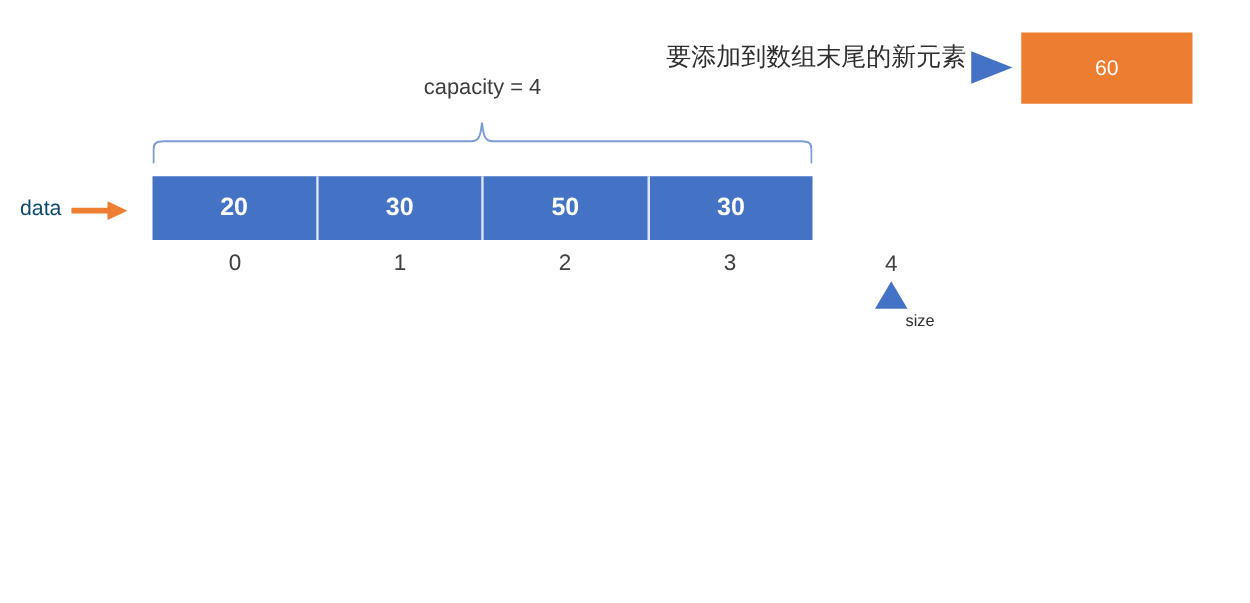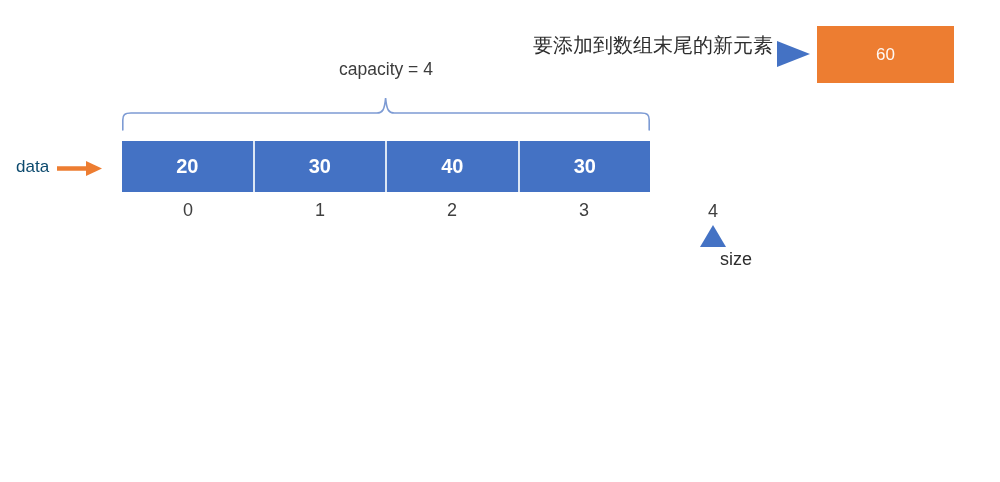--- a/index.html
+++ b/index.html
@@ -128,21 +128,21 @@
     align-items: center;
   }
   .size-position { font-size: 18px; color: #404040; line-height: 22px; }
   .tri-up {
     margin-top: 3px;
     width: 0; height: 0;
     border-left: 13px solid transparent;
     border-right: 13px solid transparent;
     border-bottom: 22px solid var(--blue);
   }
-  .size-label { margin-top: 2px; font-size: 18px; color: #2E2E2E; margin-left: 46px; }
+  .size-label { margin-top: 2px; font-size: 13px; color: #2E2E2E; margin-left: 46px; }
 </style>
 </head>
 <body>
 
 <div class="canvas">
 
   <div class="capacity-label">capacity = 4</div>
 
   <svg class="brace-svg" viewBox="0 0 528 36" preserveAspectRatio="none" aria-hidden="true">
     <path class="brace-path" d="M0.8,34 L0.8,24 C0.8,19 2.5,17 9,17
@@ -167,21 +167,21 @@
   </svg>
 
   <div class="array-row">
     <div class="array-cell">
       <span class="cell-value">20</span>
     </div>
     <div class="array-cell">
       <span class="cell-value">30</span>
     </div>
     <div class="array-cell">
-      <span class="cell-value">40</span>
+      <span class="cell-value">50</span>
     </div>
     <div class="array-cell">
       <span class="cell-value">30</span>
     </div>
   </div>
 
   <div class="index-row">
     <div class="index-cell">0</div>
     <div class="index-cell">1</div>
     <div class="index-cell">2</div>

